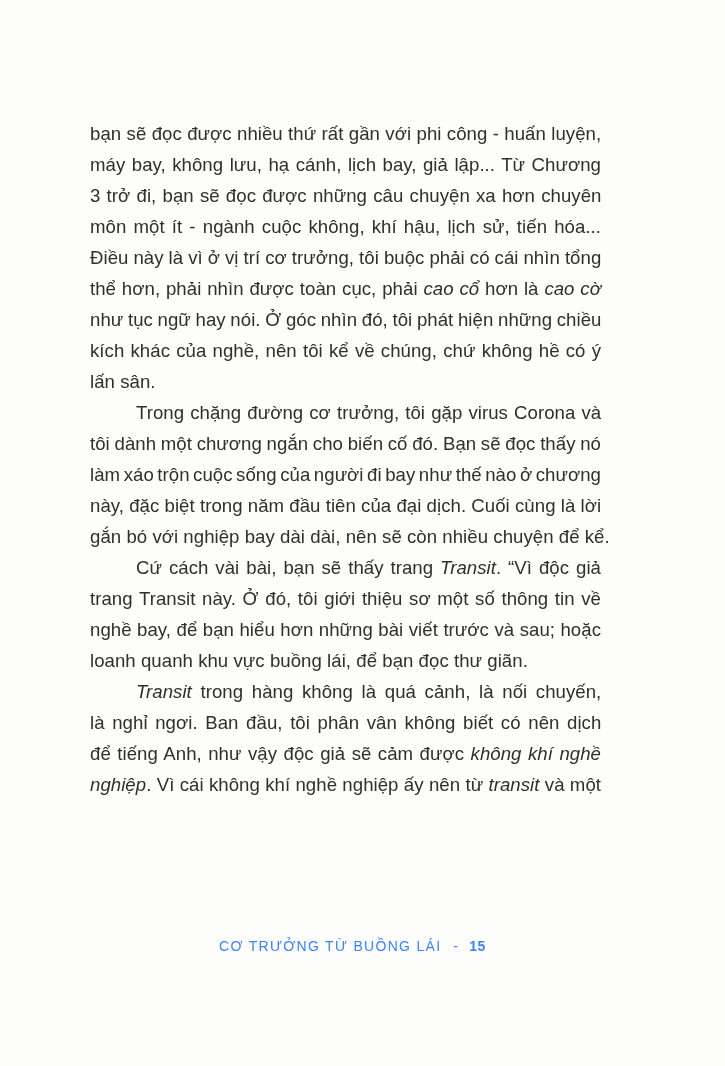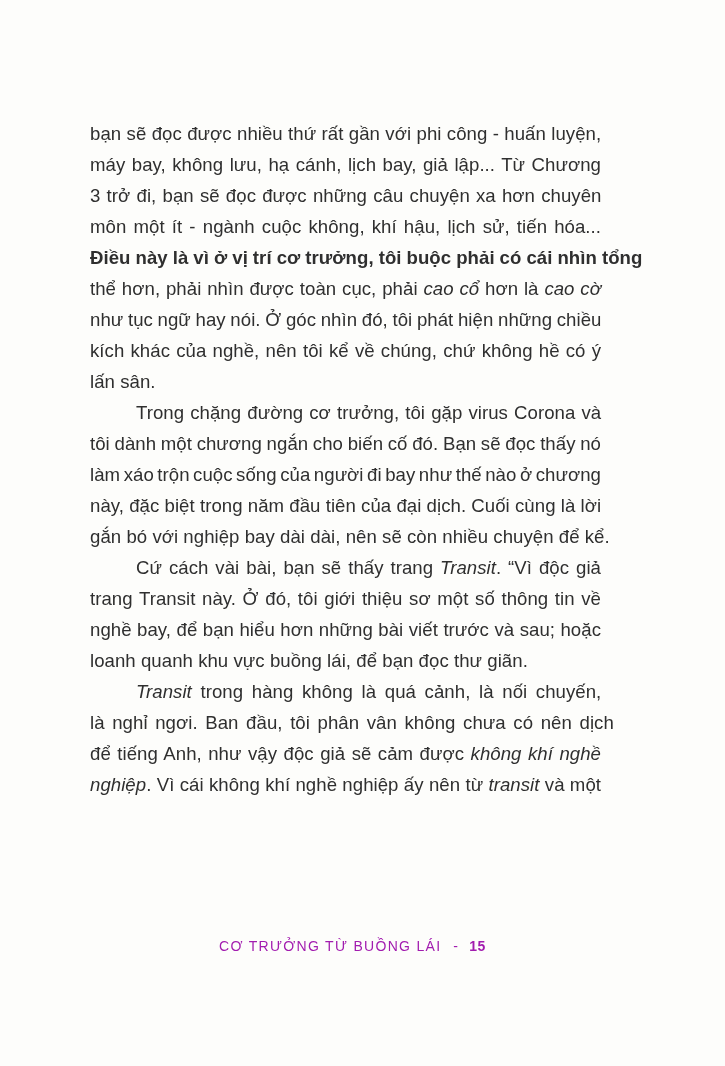--- a/index.html
+++ b/index.html
@@ -23,56 +23,56 @@
   .para { margin: 0; }
   .line { display: block; text-align: justify; text-align-last: justify; white-space: nowrap; }
   .line.last { text-align-last: left; }
   em { }
   .footer {
     position: absolute;
     top: 938px; left: 0; width: 705px;
     text-align: center;
     font-size: 14px;
     letter-spacing: 1.3px;
-    color: #a21caf;
+    color: #3b82f6;
   }
   .footer .sep { margin: 0 10px 0 12px; }
   .footer .num { font-weight: bold; letter-spacing: 0.5px; }
 </style>
 </head>
 <body>
 
 <div class="page-body" id="page-body">
     <div class="para">
       <span class="line" style="display: block; word-spacing: 0.153846px;"><span>bạn sẽ đọc được nhiều thứ rất gần với phi công - huấn luyện,</span></span>
       <span class="line" style="display: block; word-spacing: 1.27273px;"><span>máy bay, không lưu, hạ cánh, lịch bay, giả lập... Từ Chương</span></span>
       <span class="line" style="display: block; word-spacing: 1px;"><span>3 trở đi, bạn sẽ đọc được những câu chuyện xa hơn chuyên</span></span>
       <span class="line" style="display: block; word-spacing: 1.75px;"><span>môn một ít - ngành cuộc không, khí hậu, lịch sử, tiến hóa...</span></span>
-      <span class="line" style="display: block; word-spacing: -0.2px; font-weight: bold;"><span>Điều này là vì ở vị trí cơ trưởng, tôi buộc phải có cái nhìn tổng</span></span>
+      <span class="line" style="display: block; word-spacing: -0.2px;"><span>Điều này là vì ở vị trí cơ trưởng, tôi buộc phải có cái nhìn tổng</span></span>
       <span class="line" style="display: block; word-spacing: 0.615385px;"><span>thể hơn, phải nhìn được toàn cục, phải </span><em>cao cổ</em><span> hơn là </span><em>cao cờ</em></span>
       <span class="line" style="display: block; word-spacing: -0.538462px;"><span>như tục ngữ hay nói. Ở góc nhìn đó, tôi phát hiện những chiều</span></span>
       <span class="line" style="display: block; word-spacing: 1px;"><span>kích khác của nghề, nên tôi kể về chúng, chứ không hề có ý</span></span>
       <span class="line last"><span>lấn sân.</span></span>
     </div>
     <div class="para">
       <span class="line" style="padding-left: 46px; display: block; word-spacing: 0.888889px;"><span>Trong chặng đường cơ trưởng, tôi gặp virus Corona và</span></span>
       <span class="line" style="display: block; word-spacing: -0.538462px;"><span>tôi dành một chương ngắn cho biến cố đó. Bạn sẽ đọc thấy nó</span></span>
       <span class="line" style="display: block; word-spacing: -1.69231px;"><span>làm xáo trộn cuộc sống của người đi bay như thế nào ở chương</span></span>
       <span class="line" style="display: block; word-spacing: 0px;"><span>này, đặc biệt trong năm đầu tiên của đại dịch. Cuối cùng là lời</span></span>
       <span class="line last"><span>gắn bó với nghiệp bay dài dài, nên sẽ còn nhiều chuyện để kể.</span></span>
     </div>
     <div class="para">
       <span class="line" style="padding-left: 46px; display: block; word-spacing: 1.72727px;"><span>Cứ cách vài bài, bạn sẽ thấy trang </span><em>Transit</em><span>. “Vì độc giả</span></span>
       <span class="line" style="display: block; word-spacing: 1.38462px;"><span>trang Transit này. Ở đó, tôi giới thiệu sơ một số thông tin về</span></span>
       <span class="line" style="display: block; word-spacing: 0.25px;"><span>nghề bay, để bạn hiểu hơn những bài viết trước và sau; hoặc</span></span>
       <span class="line last"><span>loanh quanh khu vực buồng lái, để bạn đọc thư giãn.</span></span>
     </div>
     <div class="para">
       <span class="line" style="padding-left: 46px; display: block; word-spacing: 3.44444px;"><em>Transit</em><span> trong hàng không là quá cảnh, là nối chuyến,</span></span>
-      <span class="line" style="display: block; word-spacing: 2.41667px;"><span>là nghỉ ngơi. Ban đầu, tôi phân vân không chưa có nên dịch</span></span>
+      <span class="line" style="display: block; word-spacing: 2.41667px;"><span>là nghỉ ngơi. Ban đầu, tôi phân vân không biết có nên dịch</span></span>
       <span class="line" style="display: block; word-spacing: 1.25px;"><span>để tiếng Anh, như vậy độc giả sẽ cảm được </span><em>không khí nghề</em></span>
       <span class="line" style="display: block; word-spacing: 0.0833333px;"><em>nghiệp</em><span>. Vì cái không khí nghề nghiệp ấy nên từ </span><em>transit</em><span> và một</span></span>
     </div>
   </div>
 
 <div class="footer">
   <span>CƠ TRƯỞNG TỪ BUỒNG LÁI</span><span class="sep">-</span><span class="num">15</span>
 </div>
 
 </body></html>

